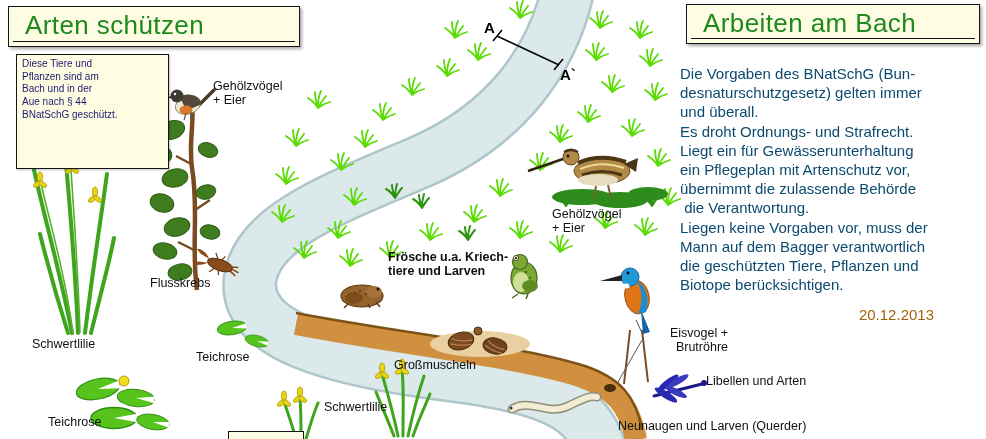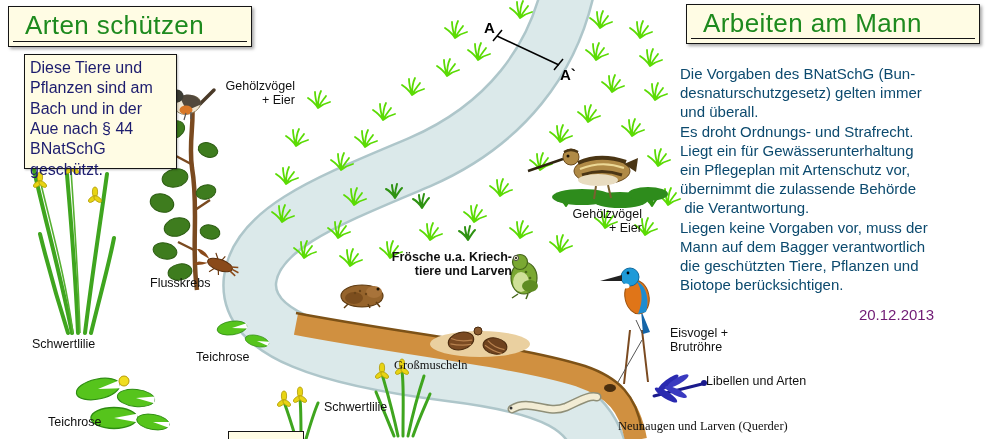--- a/index.html
+++ b/index.html
@@ -3,26 +3,26 @@
 <meta charset="utf-8">
 <style>
   * { box-sizing: border-box; }
   html,body { margin:0; padding:0; }
   body { font-family:"Liberation Sans", sans-serif; }
   .page { position:relative; width:986px; height:439px; background:#ffffff; overflow:hidden; }
   .scene { position:absolute; left:0; top:0; width:986px; height:439px; }
   .titlebox { position:absolute; background:#fffce4; border:1.6px solid #151515; box-shadow:2px 2px 3px rgba(0,0,0,0.35); }
   .titlebox .tb-underline { position:absolute; left:4px; right:4px; bottom:4px; height:0; border-top:1.6px solid #151515; }
   .titlebox h1 { margin:0; padding:3px 0 0 16px; font-size:26px; font-weight:normal; color:#1e8a1e; letter-spacing:0.4px; white-space:nowrap; }
-  .notebox { position:absolute; left:24px; top:54px; width:153px; height:115px; background:#fffce4; border:1.5px solid #151515;
-             padding:3px 5px; font-size:16px; line-height:1.27; color:#1c1c6e; white-space:pre-line; box-shadow:1px 1px 2px rgba(0,0,0,0.25); }
+  .notebox { position:absolute; left:16px; top:54px; width:153px; height:115px; background:#fffce4; border:1.5px solid #151515;
+             padding:3px 5px; font-size:10px; line-height:1.27; color:#1c1c6e; white-space:pre-line; box-shadow:1px 1px 2px rgba(0,0,0,0.25); }
   .bodytext { position:absolute; left:680px; top:64px; width:298px; font-size:15px; line-height:1.28; color:#0c4a6e; white-space:pre-line; }
-  .datetext { position:absolute; left:686px; top:306px; width:248px; text-align:right; font-size:15px; color:#701a75; }
-  .lbl { position:absolute; font-size:12.5px; line-height:1.15; color:#101010; white-space:pre-line; }
-  .lbl.c { text-align:right; }
+  .datetext { position:absolute; left:686px; top:306px; width:248px; text-align:right; font-size:15px; color:#a16207; }
+  .lbl { position:absolute; font-size:12.5px; line-height:1.15; color:#101010; white-space:pre-line;text-align:right; }
+  .lbl.c { text-align:left; }
   .marker { position:absolute; font-size:15px; font-weight:bold; color:#000; }
   .cutbox { position:absolute; left:228px; top:431px; width:76px; height:9px; background:#fffce4; border:1.6px solid #151515; border-bottom:none; }
 </style>
 </head>
 <body>
 
 <div class="page">
 
   <svg class="scene" viewBox="0 0 986 439" xmlns="http://www.w3.org/2000/svg">
     <defs>
@@ -281,46 +281,46 @@
     </g>
   </svg>
 
   <div class="lbl c" style="left:213px; top:79px;  width:82px;">Gehölzvögel
 + Eier</div>
   <div class="lbl" style="left:150px; top:276px;">Flusskrebs</div>
   <div class="lbl" style="left:32px;  top:337px;">Schwertlilie</div>
   <div class="lbl" style="left:196px; top:350px;">Teichrose</div>
   <div class="lbl" style="left:48px;  top:415px;">Teichrose</div>
   <div class="lbl" style="left:324px; top:400px;">Schwertlilie</div>
-  <div class="lbl" style="left:394px; top:358px;font-family:Liberation Serif, serif;">Großmuscheln</div>
+  <div class="lbl" style="left:394px; top:358px;">Großmuscheln</div>
   <div class="lbl c" style="left:388px; top:250px; width:124px;font-weight:bold;">Frösche u.a. Kriech-
 tiere und Larven</div>
   <div class="lbl c" style="left:552px; top:207px; width:90px;">Gehölzvögel
 + Eier</div>
   <div class="lbl" style="left:644px; top:326px;margin-left:26px;">Eisvogel +
 Brutröhre</div>
   <div class="lbl" style="left:706px; top:374px;">Libellen und Arten</div>
-  <div class="lbl" style="left:618px; top:419px;font-family:Liberation Serif, serif;">Neunaugen und Larven (Querder)</div>
+  <div class="lbl" style="left:618px; top:419px;">Neunaugen und Larven (Querder)</div>
 
   <div class="marker" style="left:484px; top:19px;">A</div>
   <div class="marker" style="left:560px; top:66px;">A`</div>
 
-  <div class="titlebox" style="left:8px; top:6px; width:244px; height:41px;">
+  <div class="titlebox" style="left:8px; top:6px; width:292px; height:41px;">
     <h1>Arten schützen</h1>
     <div class="tb-underline"></div>
   </div>
 
   <div class="notebox">Diese Tiere und
 Pflanzen sind am
 Bach und in der
 Aue nach § 44
 BNatSchG geschützt.</div>
 
   <div class="titlebox" style="left:686px; top:4px; width:294px; height:40px;">
-    <h1>Arbeiten am Mann</h1>
+    <h1>Arbeiten am Bach</h1>
     <div class="tb-underline"></div>
   </div>
 
   <div class="bodytext">Die Vorgaben des BNatSchG (Bun-
 desnaturschutzgesetz) gelten immer
 und überall.
 Es droht Ordnungs- und Strafrecht.
 Liegt ein für Gewässerunterhaltung
 ein Pflegeplan mit Artenschutz vor,
 übernimmt die zulassende Behörde

